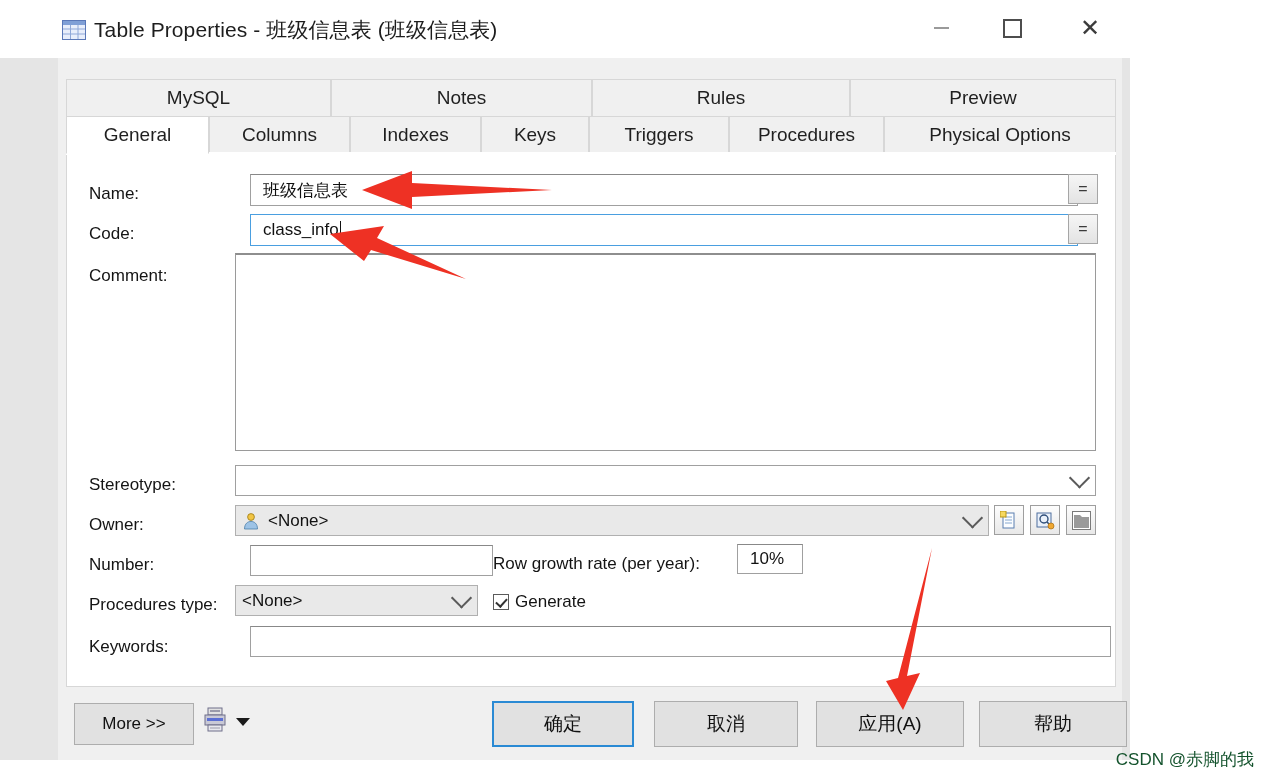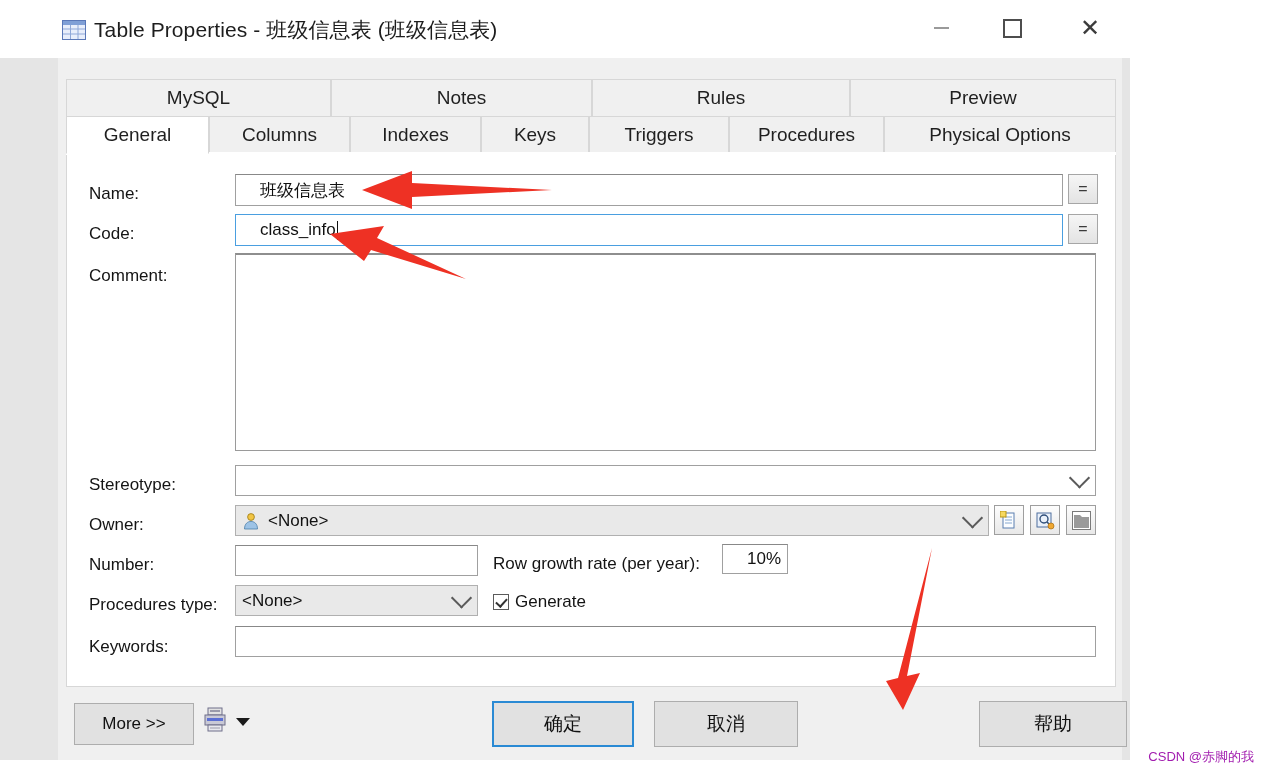--- a/index.html
+++ b/index.html
@@ -143,24 +143,25 @@
   }
 
   .tinput {
     position: absolute;
     box-sizing: border-box;
     background: #ffffff;
     border: 1px solid #a0a0a0;
     border-top-color: #888;
     font-size: 17px;
     color: #111;
-    padding: 0 24px;
+    padding: 0 12px;
     display: flex;
     align-items: center;
     font-family: "Liberation Sans", sans-serif;
+    margin-left: 15px;
   }
   .tinput.focused {
     border: 1px solid #4a9fe0;
   }
 
   .eqbtn {
     position: absolute;
     width: 30px; height: 30px;
     box-sizing: border-box;
     background: linear-gradient(#f6f6f6, #e3e3e3);
@@ -292,22 +293,22 @@
     width: 1264px; height: 777px;
     pointer-events: none;
     z-index: 50;
   }
 
   
   #watermark {
     position: absolute;
     right: 10px;
     top: 748px;
-    font-size: 13px;
-    color: #a21caf;
+    font-size: 17px;
+    color: #14532d;
     white-space: nowrap;
   }
 </style>
 </head>
 <body>
 
 <div id="window">
 
   <div id="titlebar">
     <div id="title-icon">
@@ -482,20 +483,23 @@
         </svg>
       </div>
       <span id="print-caret"></span>
 
       <div class="btn default" style="left:426px; top:8px; width:142px; height:46px;">
         <span>确定</span>
       </div>
       <div class="btn" style="left:588px; top:8px; width:144px; height:46px;font-family:Liberation Mono, monospace;">
         <span>取消</span>
       </div>
+      <div class="btn" style="left:750px; top:8px; width:148px; height:46px;">
+        <span>应用(A)</span>
+      </div>
       <div class="btn" style="left:913px; top:8px; width:148px; height:46px;">
         <span>帮助</span>
       </div>
     </div>
 
   </div>
 </div>
 
 <svg id="arrows" viewBox="0 0 1264 777">
 

